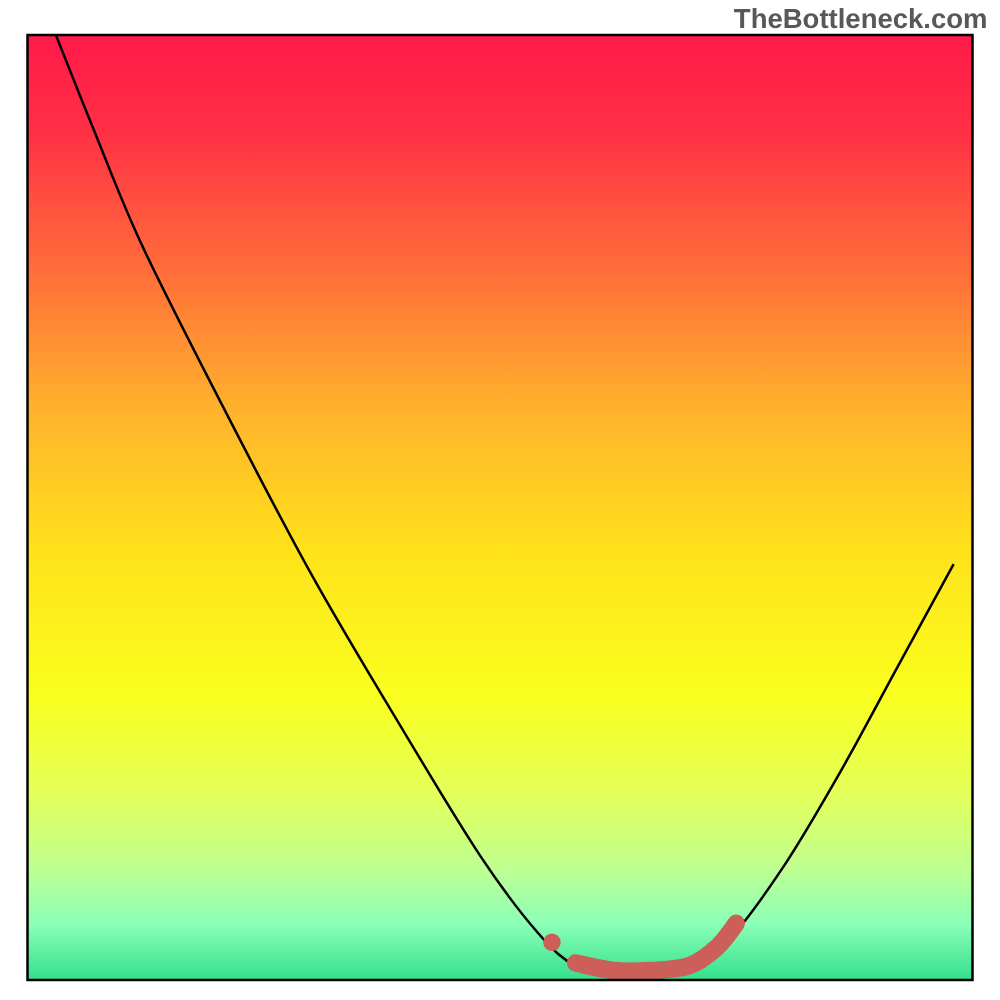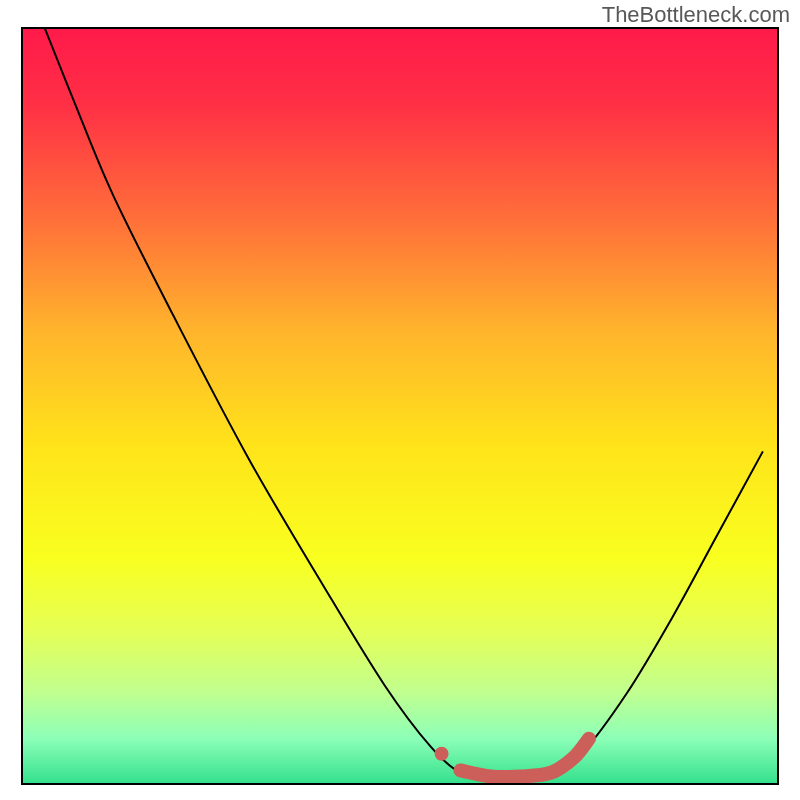--- a/index.html
+++ b/index.html
@@ -14,21 +14,21 @@
   .chart-container {
     position: relative;
     width: 800px;
     height: 800px;
   }
   .watermark {
     position: absolute;
     top: 2px;
     right: 10px;
     font-size: 22px;
-    font-weight: normal;
+    font-weight: bold;
     color: #585858;
     z-index: 10;
     font-family: Arial, sans-serif;
   }
   svg.chart-svg {
     position: absolute;
     top: 0;
     left: 0;
   }
 </style>

